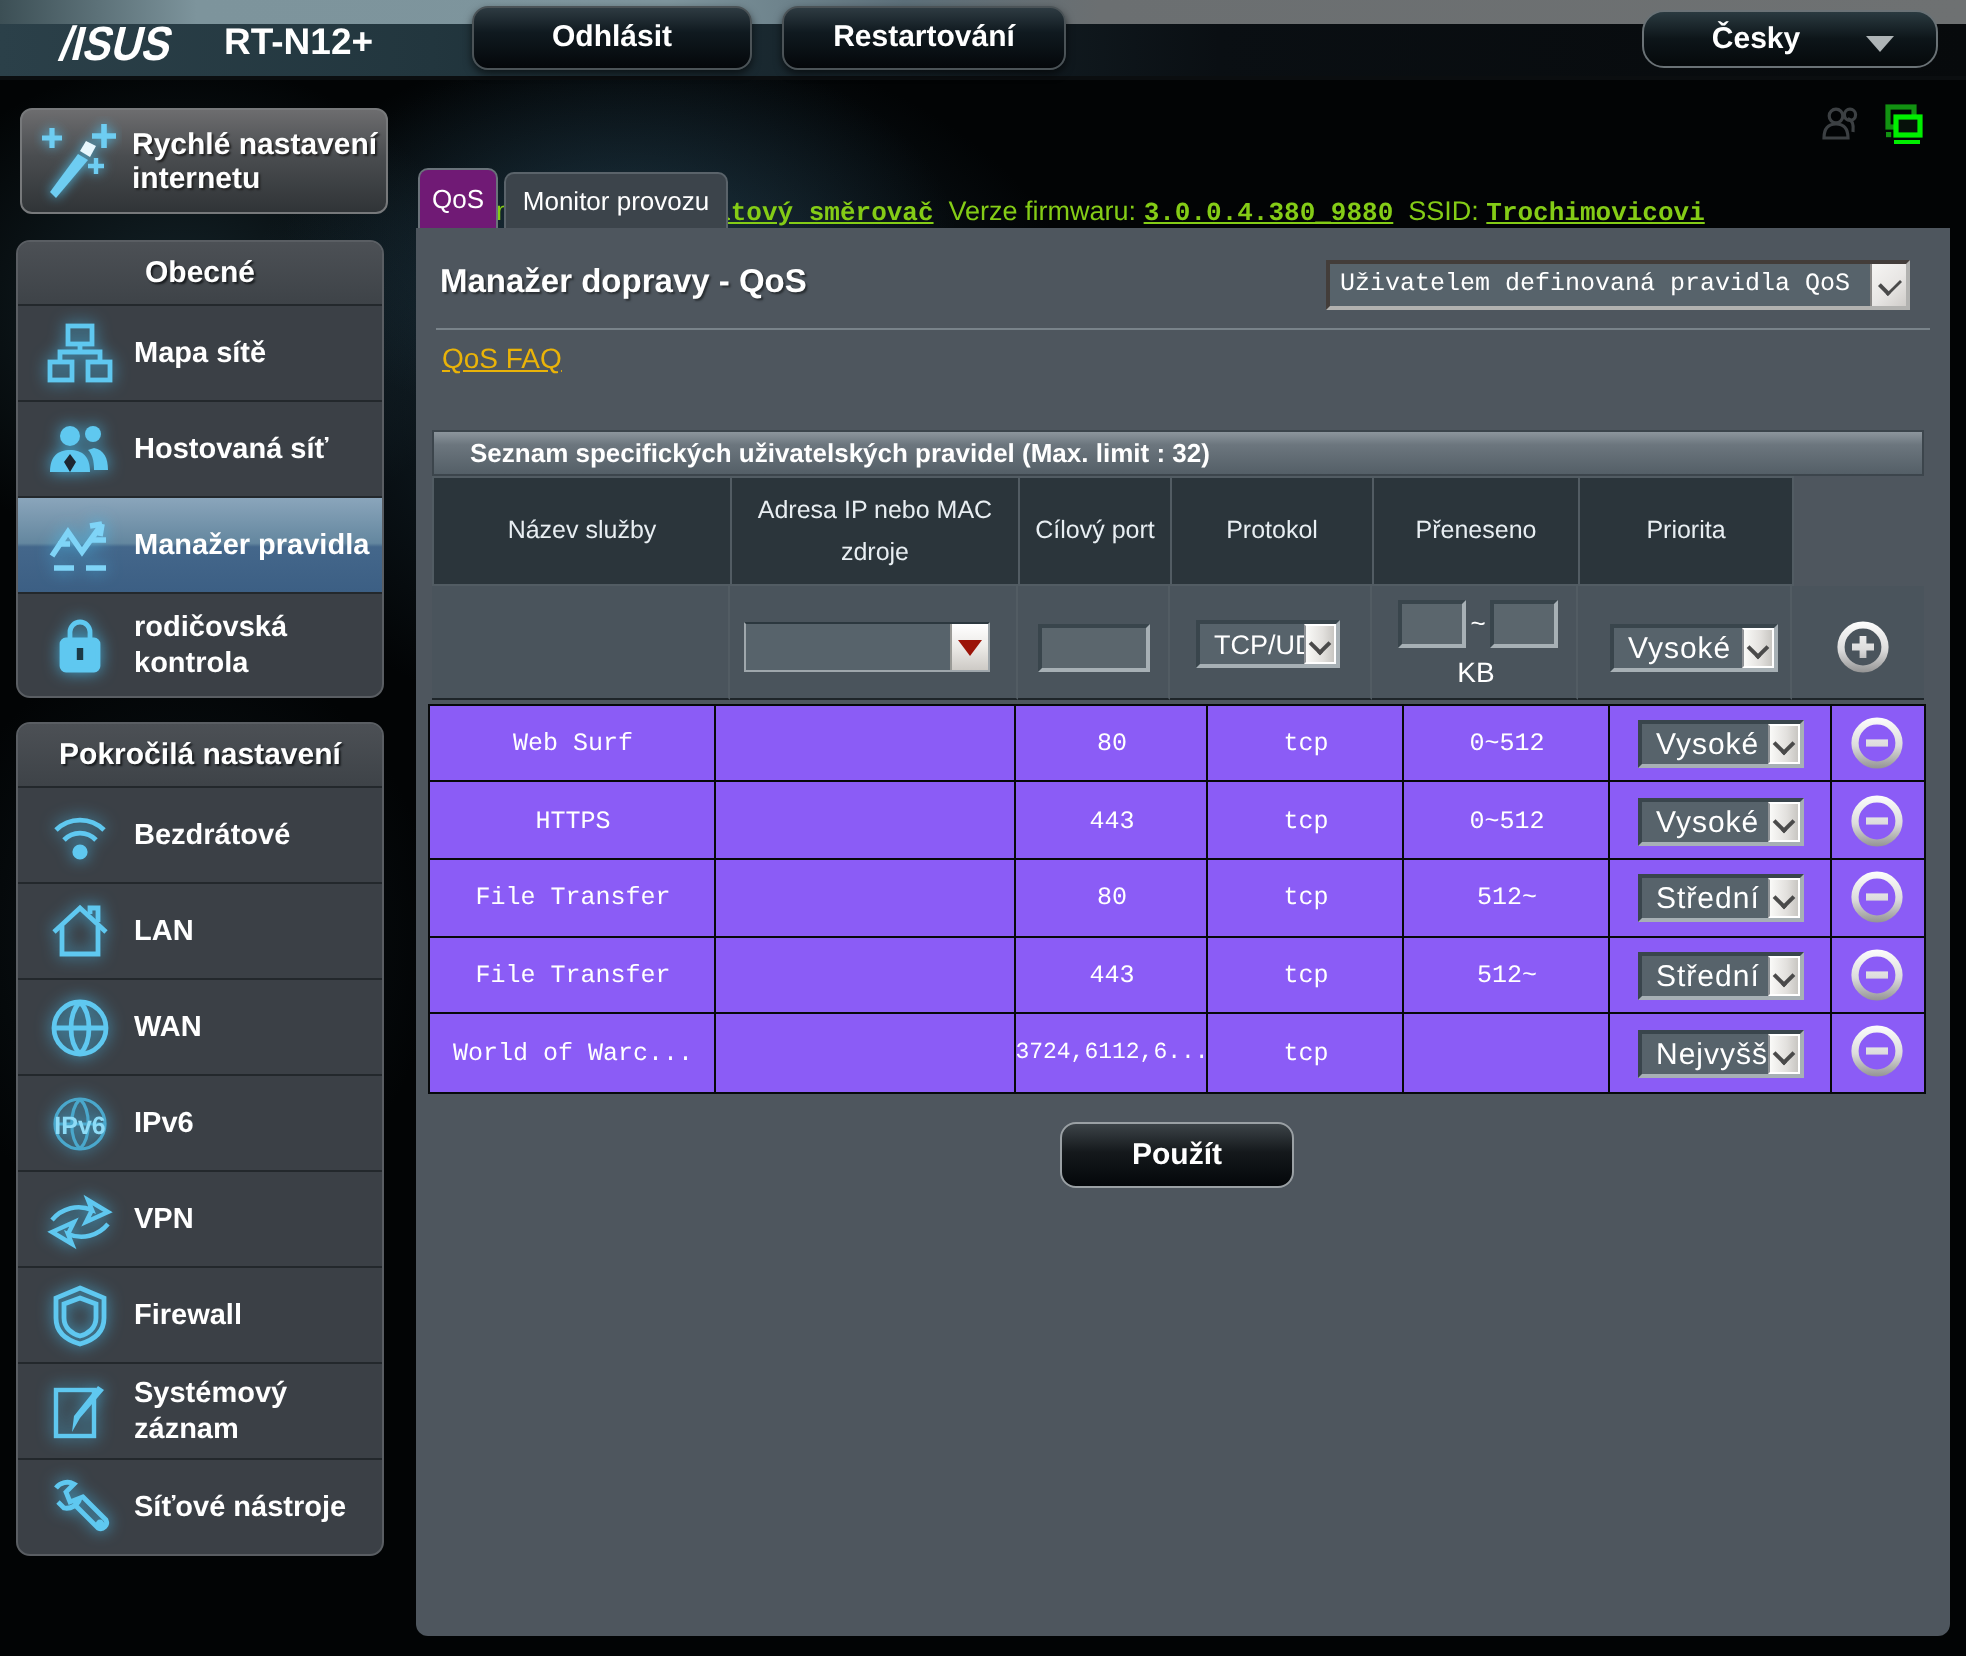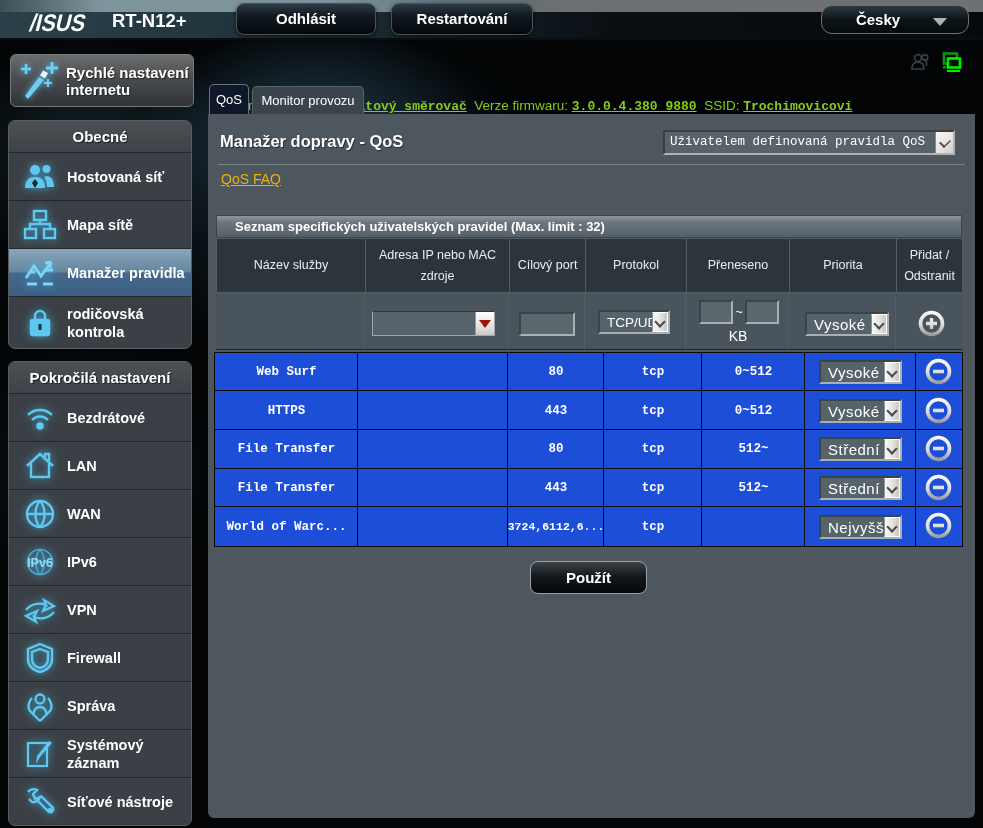--- a/index.html
+++ b/index.html
@@ -53,21 +53,21 @@
 .navitem .ic { position:absolute; left:14px; top:50%; transform:translateY(-50%); width:34px; height:34px;
   filter:drop-shadow(0 0 4px rgba(70,190,240,.8)); }
 .navitem.active { background:linear-gradient(180deg, #8aa5bb 0%, #64879f 48%, #44678b 52%, #3c5f84 100%); }
 
 
 #infobar { position:absolute; left:221px; top:54px; color:#84cc16; font-size:13.5px;margin-top:44px; }
 #infobar b { font-family:"Liberation Mono",monospace; font-size:13px; text-decoration:underline; }
 
 
 .tab { position:absolute; color:#fff; font-size:13px; text-align:center; }
-#tab1 { left:209px; top:84px; width:40px; height:30px; line-height:30px; background:#0f172a;
+#tab1 { left:209px; top:84px; width:40px; height:30px; line-height:30px; background:#701a75;
   border:1px solid #6a737a; border-bottom:none; border-radius:5px 5px 0 0; }
 #tab2 { left:252px; top:86px; width:112px; height:28px; line-height:28px; background:#3c444b;
   border:1px solid #5a636a; border-bottom:none; border-radius:5px 5px 0 0; }
 
 
 #panel { position:absolute; left:208px; top:114px; width:767px; height:704px; background:#4e565e;
   border-radius:0 0 6px 6px; }
 #title { position:absolute; left:12px; top:18px; color:#fff; font-size:16.5px; font-weight:bold;
   text-shadow:1px 1px 1px #2a2f33; }
 #topsel { position:absolute; left:455px; top:16px; width:292px; height:25px; background:#57636b;
@@ -84,22 +84,22 @@
 #cap { position:absolute; left:8px; top:101px; width:746px; height:23px;
   background:linear-gradient(180deg, #8d969d 0%, #6c767e 30%, #545f67 100%);
   border:1px solid #3c454c; color:#fff; font-weight:bold; font-size:13px; line-height:21px; padding-left:18px; }
 
 
 .hcell { position:absolute; background:#2b353b; border:1px solid #525c63; color:#e8eef2; font-size:12.5px;
   display:flex; align-items:center; justify-content:center; text-align:center; line-height:21px; }
 .icell { position:absolute; background:#4a545c; border-right:1px solid #525c63; border-bottom:1px solid #1e2529; }
 
 
-.dcell { position:absolute; background:#1d4ed8; border:1px solid #07090b; color:#fff;
-  font-family:"Liberation Mono",monospace; font-size:12.5px; font-weight:bold; white-space:nowrap;
+.dcell { position:absolute; background:#8b5cf6; border:1px solid #07090b; color:#fff;
+  font-family:"Liberation Mono",monospace; font-size:12.5px; font-weight:normal; white-space:nowrap;
   display:flex; align-items:center; justify-content:center; }
 
 
 .ddown { position:absolute; height:25px; background:#57636b; border:1px solid #9fa7ac; border-top-color:#2c383f; }
 .ddown .txt { position:absolute; left:7px; top:5px; font-family:"Liberation Mono",monospace; font-size:12.5px; color:#bcc9cf; white-space:nowrap; }
 .ddown .btn { position:absolute; right:0; top:0; width:19px; height:23px; background:linear-gradient(180deg,#ffffff 0%,#eceae7 50%,#cdcac5 100%); border-left:1px solid #9a9a96; }
 .ddown .btn:after { content:""; position:absolute; left:3px; top:8px; width:0; height:0;
   border-left:6.5px solid transparent; border-right:6.5px solid transparent; border-top:8px solid #9b1408; }
 .tinput { position:absolute; background:#5b666d; border:2px solid; border-color:#39454c #a7b0b5 #a7b0b5 #39454c; }
 .nsel { position:absolute; height:24px; background:#57636b; border:2px solid; border-color:#39454c #a7b0b5 #a7b0b5 #39454c;
@@ -146,41 +146,41 @@
       <path d="M31 21 v8 M27 25 h8" stroke="#6ecdf2" stroke-width="2.2"></path>
     </g>
   </svg>
   <div class="txt">Rychlé nastavení<br>internetu</div>
 </div>
 
 <div class="navbox" style="top:120px;">
   <div class="navhead">Obecné</div>
   <div class="navitem">
       <svg class="ic" viewBox="0 0 34 34">
+        <g stroke="#5fc8f0" fill="none" stroke-width="2.4">
+          <rect x="11" y="3" width="12" height="9"></rect>
+          <rect x="2" y="21" width="11" height="9"></rect>
+          <rect x="21" y="21" width="11" height="9"></rect>
+          <path d="M17 12 v4 M7 21 v-5 h20 v5"></path>
+        </g>
+      </svg>
+      <span class="lbl">Mapa sítě</span>
+    </div>
+  <div class="navitem">
+      <svg class="ic" viewBox="0 0 34 34">
         <g fill="#5fc8f0">
           <circle cx="12" cy="10" r="5"></circle>
           <path d="M2 28 c0-8 4-11 10-11 s10 3 10 11 z"></path>
           <circle cx="23.5" cy="9" r="4"></circle>
           <path d="M24 16 c5 1 7 5 7 11 l-7 0 c0-5-1-8-3-10 z"></path>
           <path d="M12 19 l-3 4 3 5 3-5 z" fill="#1d2731"></path>
         </g>
       </svg>
       <span class="lbl">Hostovaná síť</span>
     </div>
-  <div class="navitem">
-      <svg class="ic" viewBox="0 0 34 34">
-        <g stroke="#5fc8f0" fill="none" stroke-width="2.4">
-          <rect x="11" y="3" width="12" height="9"></rect>
-          <rect x="2" y="21" width="11" height="9"></rect>
-          <rect x="21" y="21" width="11" height="9"></rect>
-          <path d="M17 12 v4 M7 21 v-5 h20 v5"></path>
-        </g>
-      </svg>
-      <span class="lbl">Mapa sítě</span>
-    </div>
   <div class="navitem active">
       <svg class="ic" viewBox="0 0 34 34">
         <g stroke="#7fd4f7" fill="none" stroke-width="2.8">
           <path d="M3 22 L11 10 L18 20 L28 6"></path>
           <path d="M28 6 l-6 1 m6-1 l-1 6"></path>
           <path d="M4 28 h10 M20 28 h10 M6 16 h6 M22 14 h8"></path>
         </g>
       </svg>
       <span class="lbl">Manažer pravidla</span>
     </div>
@@ -247,30 +247,20 @@
       <span class="lbl">VPN</span>
     </div>
   <div class="navitem">
       <svg class="ic" viewBox="0 0 34 34">
         <g stroke="#5fc8f0" fill="none" stroke-width="2.4">
           <path d="M17 3 L29 8 V18 C29 25 24 29 17 31 C10 29 5 25 5 18 V8 Z"></path>
           <path d="M17 8 L25 11 V18 C25 23 21 26 17 27 C13 26 9 23 9 18 V11 Z"></path>
         </g>
       </svg>
       <span class="lbl">Firewall</span>
-    </div>
-  <div class="navitem">
-      <svg class="ic" viewBox="0 0 34 34">
-        <g stroke="#5fc8f0" fill="none" stroke-width="2.3">
-          <circle cx="17" cy="10" r="4.5"></circle>
-          <path d="M17 32 L7 22 C4 18 6 12 9 9 M17 32 L27 22 C30 18 28 12 25 9"></path>
-          <path d="M10 26 c1-6 3.5-8 7-8 s6 2 7 8"></path>
-        </g>
-      </svg>
-      <span class="lbl">Správa</span>
     </div>
   <div class="navitem">
       <svg class="ic" viewBox="0 0 34 34">
         <g stroke="#5fc8f0" fill="none" stroke-width="2.2">
           <rect x="5" y="6" width="19" height="23"></rect>
           <path d="M29 6 L17 20 L13 27 L14 19 L26 4 z" fill="#5fc8f0" stroke="none"></path>
         </g>
       </svg>
       <span class="lbl">Systémový<br>záznam</span>
     </div>
@@ -316,21 +306,20 @@
   <div id="hline"></div>
   <a id="faq">QoS FAQ</a>
   <div id="cap">Seznam specifických uživatelských pravidel (Max. limit : 32)</div>
 
   <div class="hcell" style="left:8px;top:124px;width:150px;height:55px">Název služby</div>
   <div class="hcell" style="left:157px;top:124px;width:145px;height:55px">Adresa IP nebo MAC<br>zdroje</div>
   <div class="hcell" style="left:301px;top:124px;width:77px;height:55px">Cílový port</div>
   <div class="hcell" style="left:377px;top:124px;width:102px;height:55px">Protokol</div>
   <div class="hcell" style="left:478px;top:124px;width:104px;height:55px">Přeneseno</div>
   <div class="hcell" style="left:581px;top:124px;width:108px;height:55px">Priorita</div>
-  <div class="hcell" style="left:688px;top:124px;width:67px;height:55px">Přidat /<br>Odstranit</div>
 
   <div class="icell" style="left:8px;top:179px;width:149px;height:57px"></div>
   <div class="icell" style="left:157px;top:179px;width:144px;height:57px"></div>
   <div class="icell" style="left:301px;top:179px;width:76px;height:57px"></div>
   <div class="icell" style="left:377px;top:179px;width:101px;height:57px"></div>
   <div class="icell" style="left:478px;top:179px;width:103px;height:57px"></div>
   <div class="icell" style="left:581px;top:179px;width:107px;height:57px"></div>
   <div class="icell" style="left:688px;top:179px;width:66px;height:57px;border-right:none"></div>
 
   <div class="ddown" style="left:164px;top:197px;width:123px">

